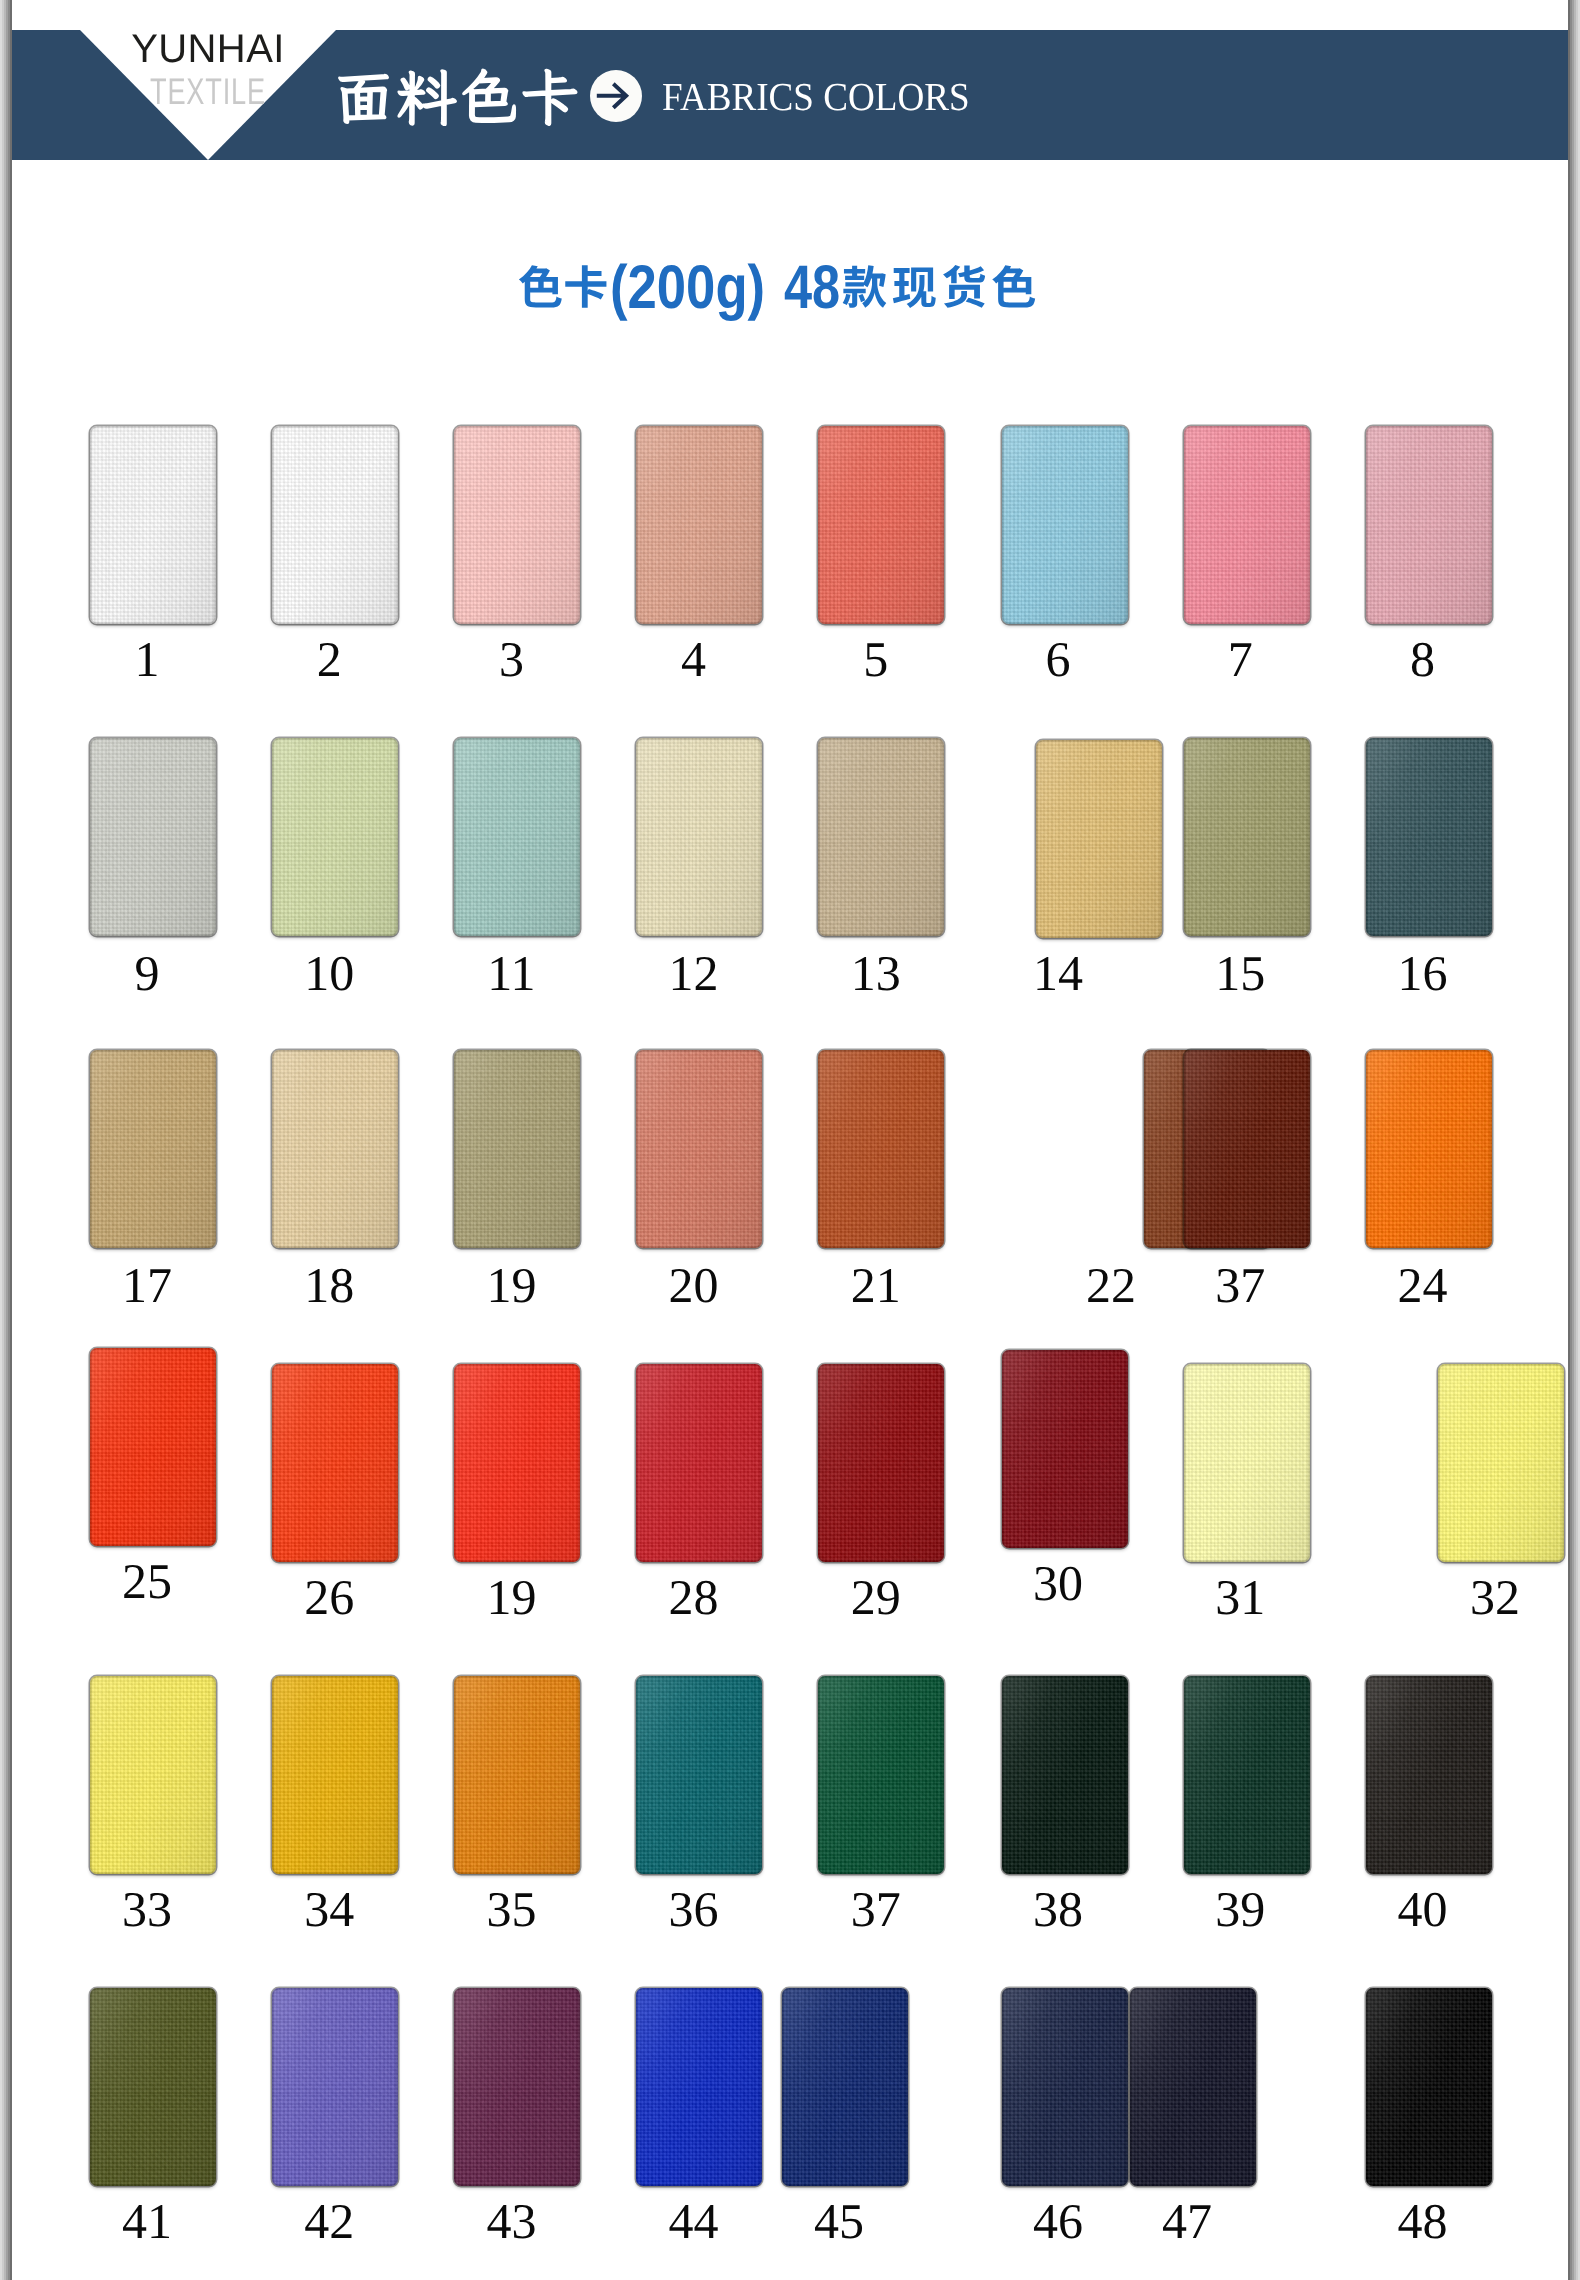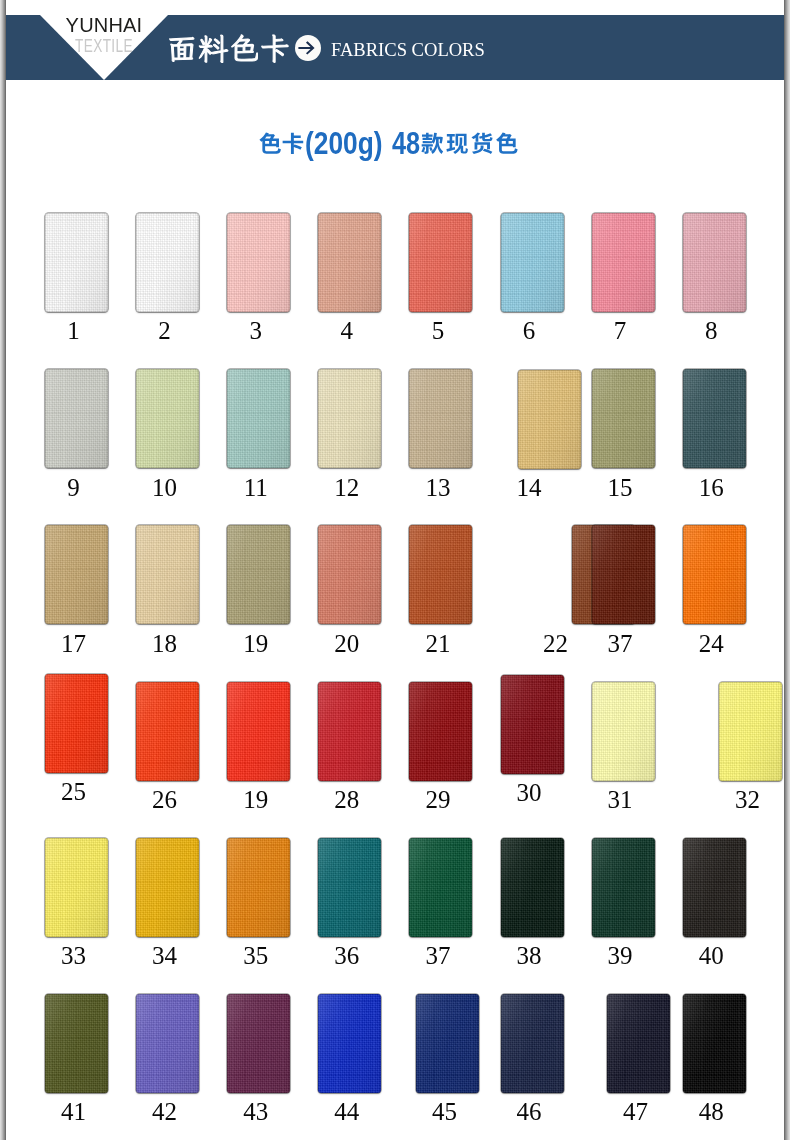--- a/index.html
+++ b/index.html
@@ -566,21 +566,21 @@
         <div class="sw" style="background-color: rgb(10, 38, 196);">
           <div class="weave"></div>
           <div class="grain"><svg width="63" height="99">
               <rect width="63" height="99" filter="url(#fabricNoise)"></rect>
             </svg></div>
           <div class="sheen"></div>
           <div class="edgefade"></div>
         </div>
         <div class="sw-label">44</div>
       </div>
-      <div class="sw-cell" style="left: 371px; top: 781px;">
+      <div class="sw-cell" style="left: 346px; top: 781px;">
         <div class="sw" style="background-color: rgb(12, 36, 110);">
           <div class="weave"></div>
           <div class="grain"><svg width="63" height="99">
               <rect width="63" height="99" filter="url(#fabricNoise)"></rect>
             </svg></div>
           <div class="sheen"></div>
           <div class="edgefade"></div>
         </div>
         <div class="sw-label">45</div>
       </div>
@@ -588,21 +588,21 @@
         <div class="sw" style="background-color: rgb(21, 32, 66);">
           <div class="weave"></div>
           <div class="grain"><svg width="63" height="99">
               <rect width="63" height="99" filter="url(#fabricNoise)"></rect>
             </svg></div>
           <div class="sheen"></div>
           <div class="edgefade"></div>
         </div>
         <div class="sw-label">46</div>
       </div>
-      <div class="sw-cell" style="left: 562px; top: 781px;">
+      <div class="sw-cell" style="left: 520px; top: 781px;">
         <div class="sw" style="background-color: rgb(17, 18, 38);">
           <div class="weave"></div>
           <div class="grain"><svg width="63" height="99">
               <rect width="63" height="99" filter="url(#fabricNoise)"></rect>
             </svg></div>
           <div class="sheen"></div>
           <div class="edgefade"></div>
         </div>
         <div class="sw-label">47</div>
       </div>

